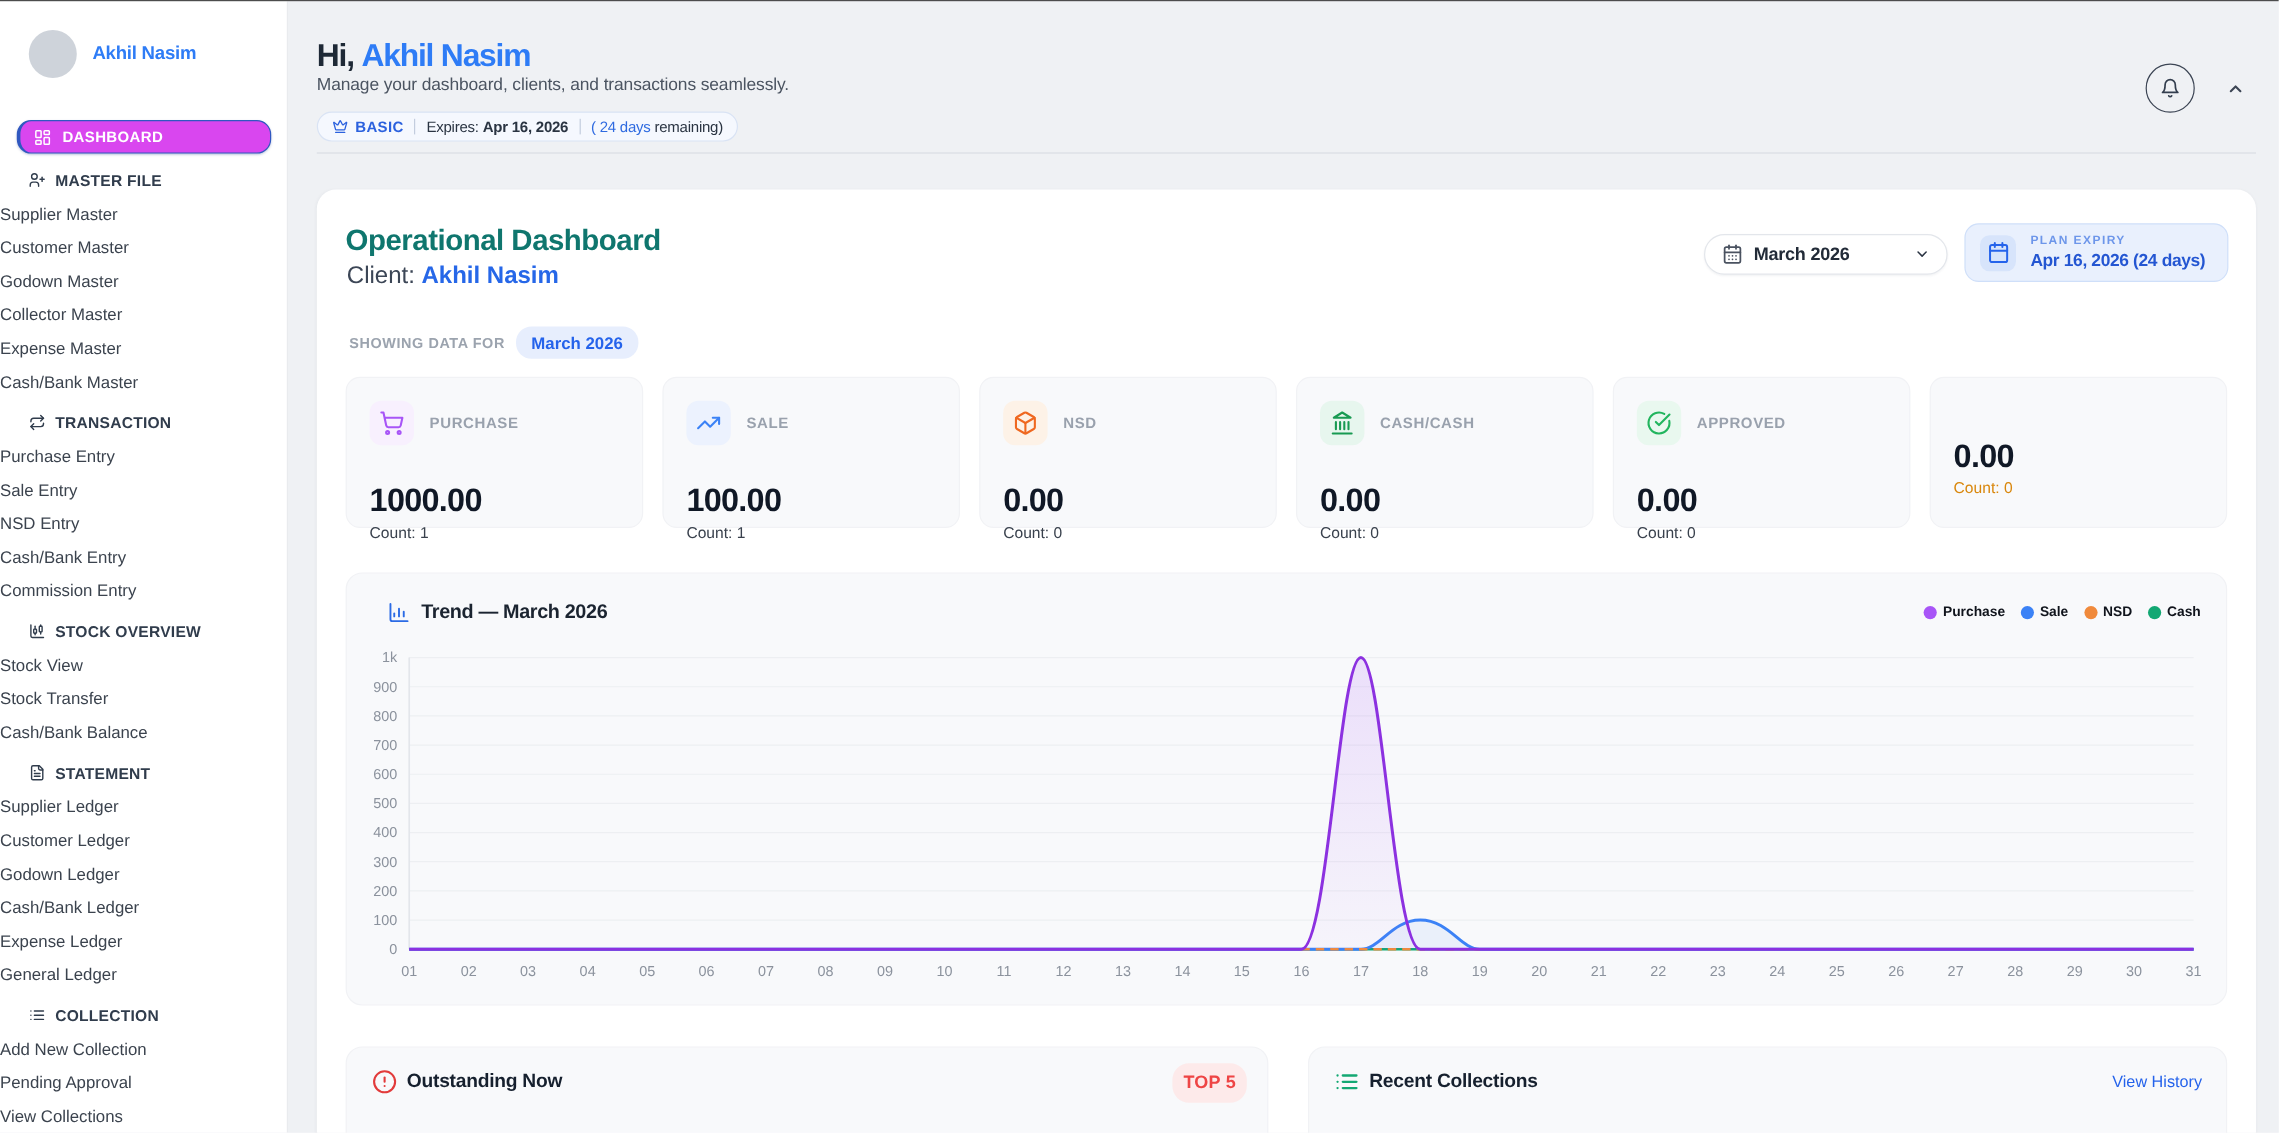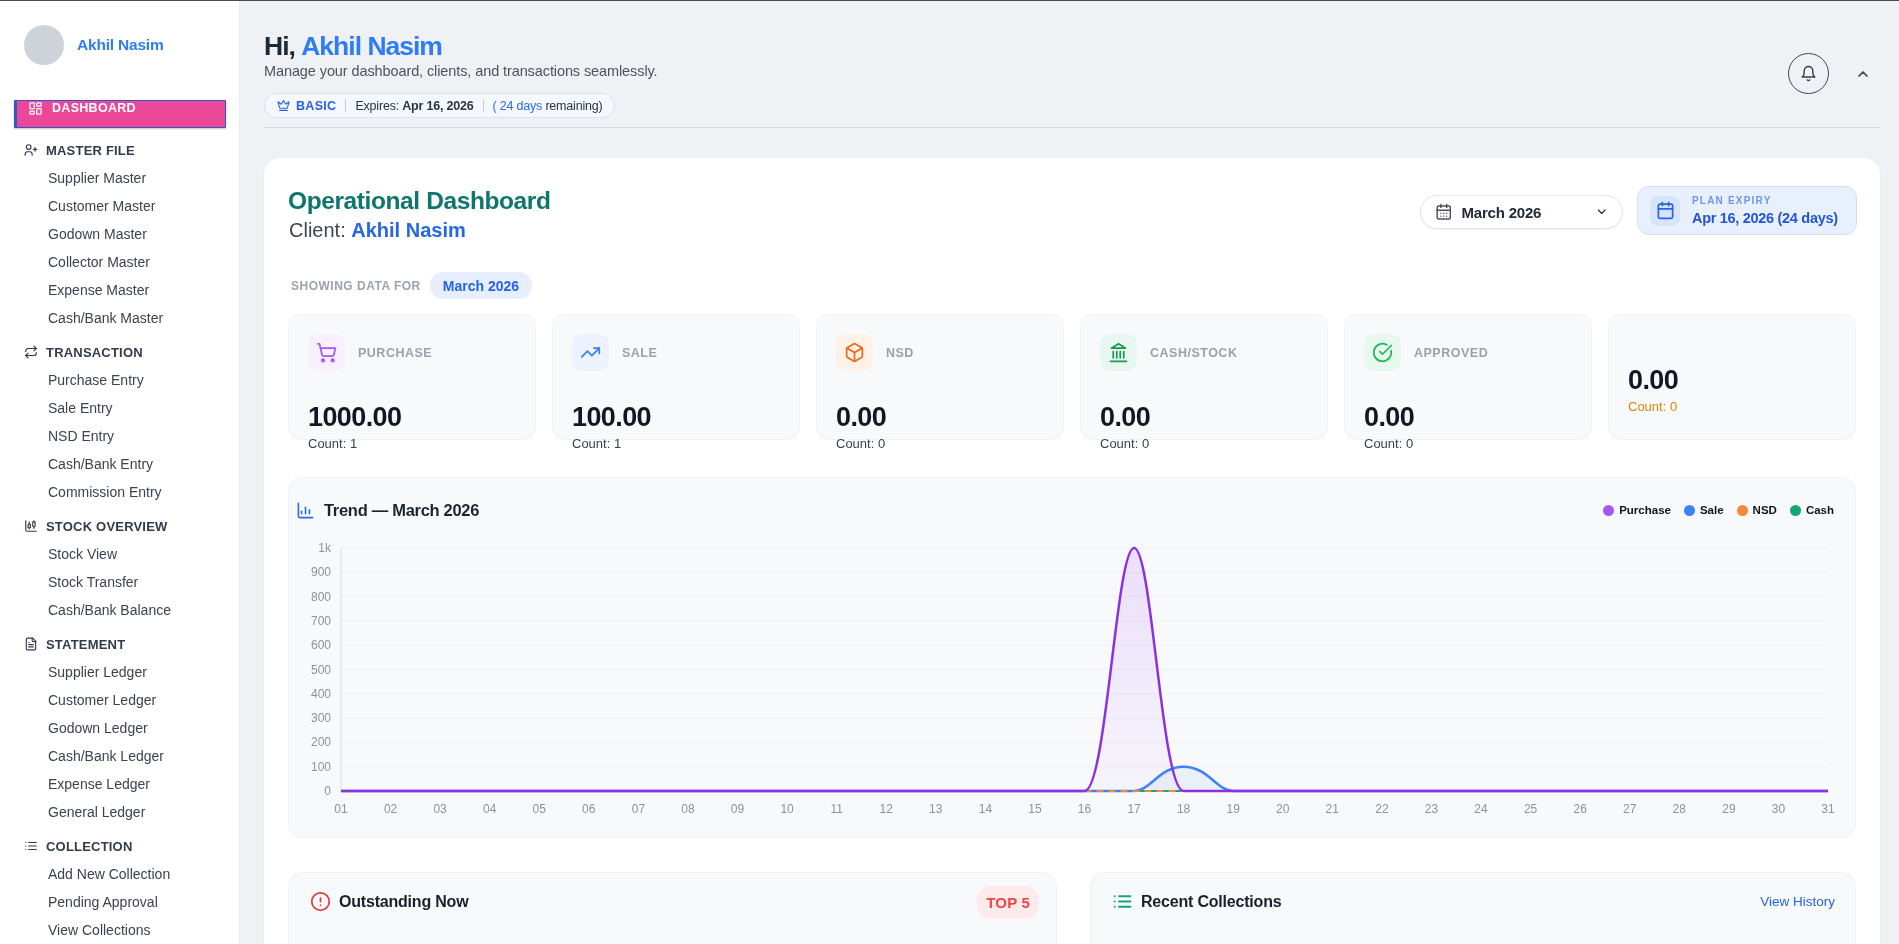--- a/index.html
+++ b/index.html
@@ -5,28 +5,28 @@
 * { margin:0; padding:0; box-sizing:border-box; }
 html,body { width:1899px; height:944px; overflow:hidden; }
 body { font-family:"Liberation Sans", sans-serif; background:#eff1f4; position:relative; }
 .topline { position:absolute; top:0; left:0; width:1899px; height:1px; background:#4c4c4c; z-index:50; }
 
 
 aside { position:absolute; left:0; top:1px; width:240px; height:943px; background:#fff; border-right:1px solid #e9ebee; z-index:10; }
 .profile { display:flex; align-items:center; margin:24px 0 0 24px; }
 .avatar { width:40px; height:40px; border-radius:50%; background:#ced3da; }
 .pname { margin-left:13px; color:#2e7cf6; font-weight:bold; font-size:15.5px; letter-spacing:-0.2px; }
-.dashbtn { margin:35px 13px 0 14px; height:28px; background:#ec4899; border:1px solid #3058c0; border-left-width:3px; border-radius:1px; display:flex; align-items:flex-start; padding-left:11px; color:#fff; box-shadow:0 1px 2px rgba(30,60,140,.3); }
+.dashbtn { margin:35px 13px 0 14px; height:28px; background:#d946ef; border:1px solid #3058c0; border-left-width:3px; border-radius:12px; display:flex; align-items:center; padding-left:11px; color:#fff; box-shadow:0 1px 2px rgba(30,60,140,.3); }
 .dashbtn svg { width:15px; height:15px; }
 .dashbtn span { margin-left:9px; font-size:12.5px; font-weight:bold; letter-spacing:.3px; }
 .nsec { margin-top:6px; } nav .nsec:first-child { margin-top:8px; }
 .nhead { height:28px; display:flex; align-items:center; padding-left:24px; color:#303c4c; }
 .nhead svg { width:14px; height:14px; }
 .nhead span { margin-left:8px; font-size:13px; font-weight:bold; letter-spacing:.2px; }
-.nitem { height:28px; display:flex; align-items:center; padding-left:48px; color:#3b434e; font-size:14px; }
+.nitem { height:28px; display:flex; align-items:center; color:#3b434e; font-size:14px; }
 
 
 .main { position:absolute; left:240px; top:0; width:1659px; height:944px; }
 .hi { position:absolute; left:24px; top:31px; font-size:26.5px; font-weight:bold; color:#1e2936; letter-spacing:-1px; }
 .hi b { color:#2e7cf6; }
 .sub { position:absolute; left:24px; top:63px; font-size:14.5px; color:#4b5461; letter-spacing:-0.1px; }
 .planpill { position:absolute; left:24px; top:93px; height:25px; background:#f5f8fe; border:1px solid #d9e3f4; border-radius:13px; display:flex; align-items:center; padding:0 12px; font-size:12.5px; color:#2a3442; letter-spacing:-0.2px; }
 .planpill .crown { color:#2b61de; margin-right:6px; display:flex; }
 .planpill .basic { color:#2b61de; font-weight:bold; letter-spacing:.3px; }
 .planpill .sepl { width:1px; height:13px; background:#c3cdde; margin:0 9px; }
@@ -58,21 +58,21 @@
 .stat { width:248px; height:126px; background:#f8f9fb; border:1px solid #f1f2f5; border-radius:12px; padding:19px 0 0 19px; }
 .stat .row { display:flex; align-items:center; }
 .stat .ibox { width:37px; height:37px; border-radius:10px; display:flex; align-items:center; justify-content:center; }
 .stat .lab { margin-left:13px; font-size:12.5px; font-weight:bold; color:#99a1ad; letter-spacing:.5px; }
 .stat .val { margin-top:31px; font-size:27px; font-weight:bold; color:#101826; letter-spacing:-0.6px; }
 .stat .cnt { margin-top:3px; font-size:13px; color:#39414d; }
 .ibox svg { width:21px; height:21px; }
 
 
 .trend { position:absolute; left:24px; top:319px; width:1568px; height:361px; background:#f8f9fb; border:1px solid #f1f2f5; border-radius:14px; }
-.trend .title { position:absolute; left:7px; top:23px; display:flex; align-items:center; }
+.trend .title { position:absolute; left:34px; top:23px; display:flex; align-items:center; }
 .trend .title svg { width:19px; height:19px; color:#2b6be5; }
 .trend .title span { margin-left:9px; font-size:16.5px; font-weight:bold; color:#1b2430; letter-spacing:-0.3px; }
 .legend { position:absolute; right:21px; top:26px; display:flex; align-items:center; gap:13px; }
 .legend .li { display:flex; align-items:center; font-size:11.5px; font-weight:bold; color:#10141c; }
 .legend .dot { width:11px; height:11px; border-radius:50%; margin-right:5px; }
 
 
 .brow { position:absolute; left:24px; top:714px; width:1568px; display:flex; gap:33px; }
 .bcard { height:96px; background:#f8f9fb; border:1px solid #f1f2f5; border-radius:14px; position:relative; }
 .bcard.lft { width:769px; }
@@ -302,21 +302,21 @@
             <div class="ibox" style="background:#e7f6ee;color:#189a52">
               <svg viewBox="0 0 24 24" fill="none" stroke="currentColor" stroke-width="2" stroke-linecap="round" stroke-linejoin="round">
                 <line x1="3" y1="22" x2="21" y2="22"></line>
                 <line x1="6" y1="18" x2="6" y2="11"></line>
                 <line x1="10" y1="18" x2="10" y2="11"></line>
                 <line x1="14" y1="18" x2="14" y2="11"></line>
                 <line x1="18" y1="18" x2="18" y2="11"></line>
                 <polygon points="12 2 20 7 4 7"></polygon>
               </svg>
             </div>
-            <div class="lab">CASH/STOCK</div>
+            <div class="lab">CASH/CASH</div>
           </div>
           <div class="val">0.00</div>
           <div class="cnt">Count: 0</div>
         </div>
       <div class="stat">
           <div class="row">
             <div class="ibox" style="background:#e9f8ef;color:#22b55e">
               <svg viewBox="0 0 24 24" fill="none" stroke="currentColor" stroke-width="2" stroke-linecap="round" stroke-linejoin="round">
                 <path d="M21.8 10A10 10 0 1 1 17 3.34"></path>
                 <path d="m9 11 3 3L22 4"></path>

